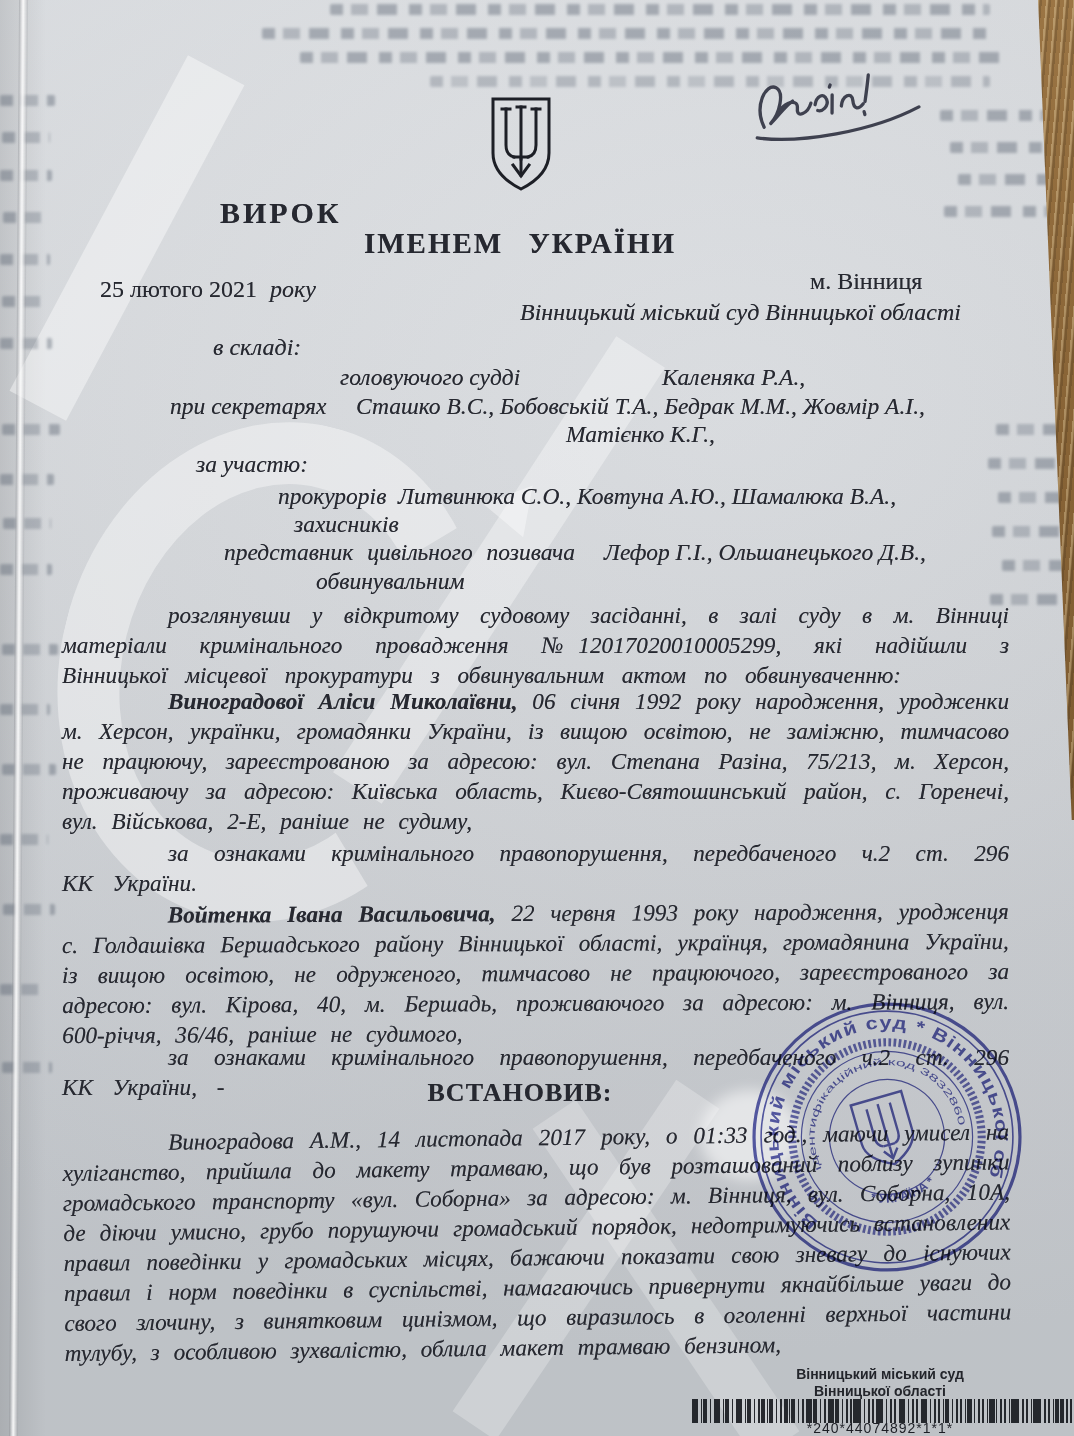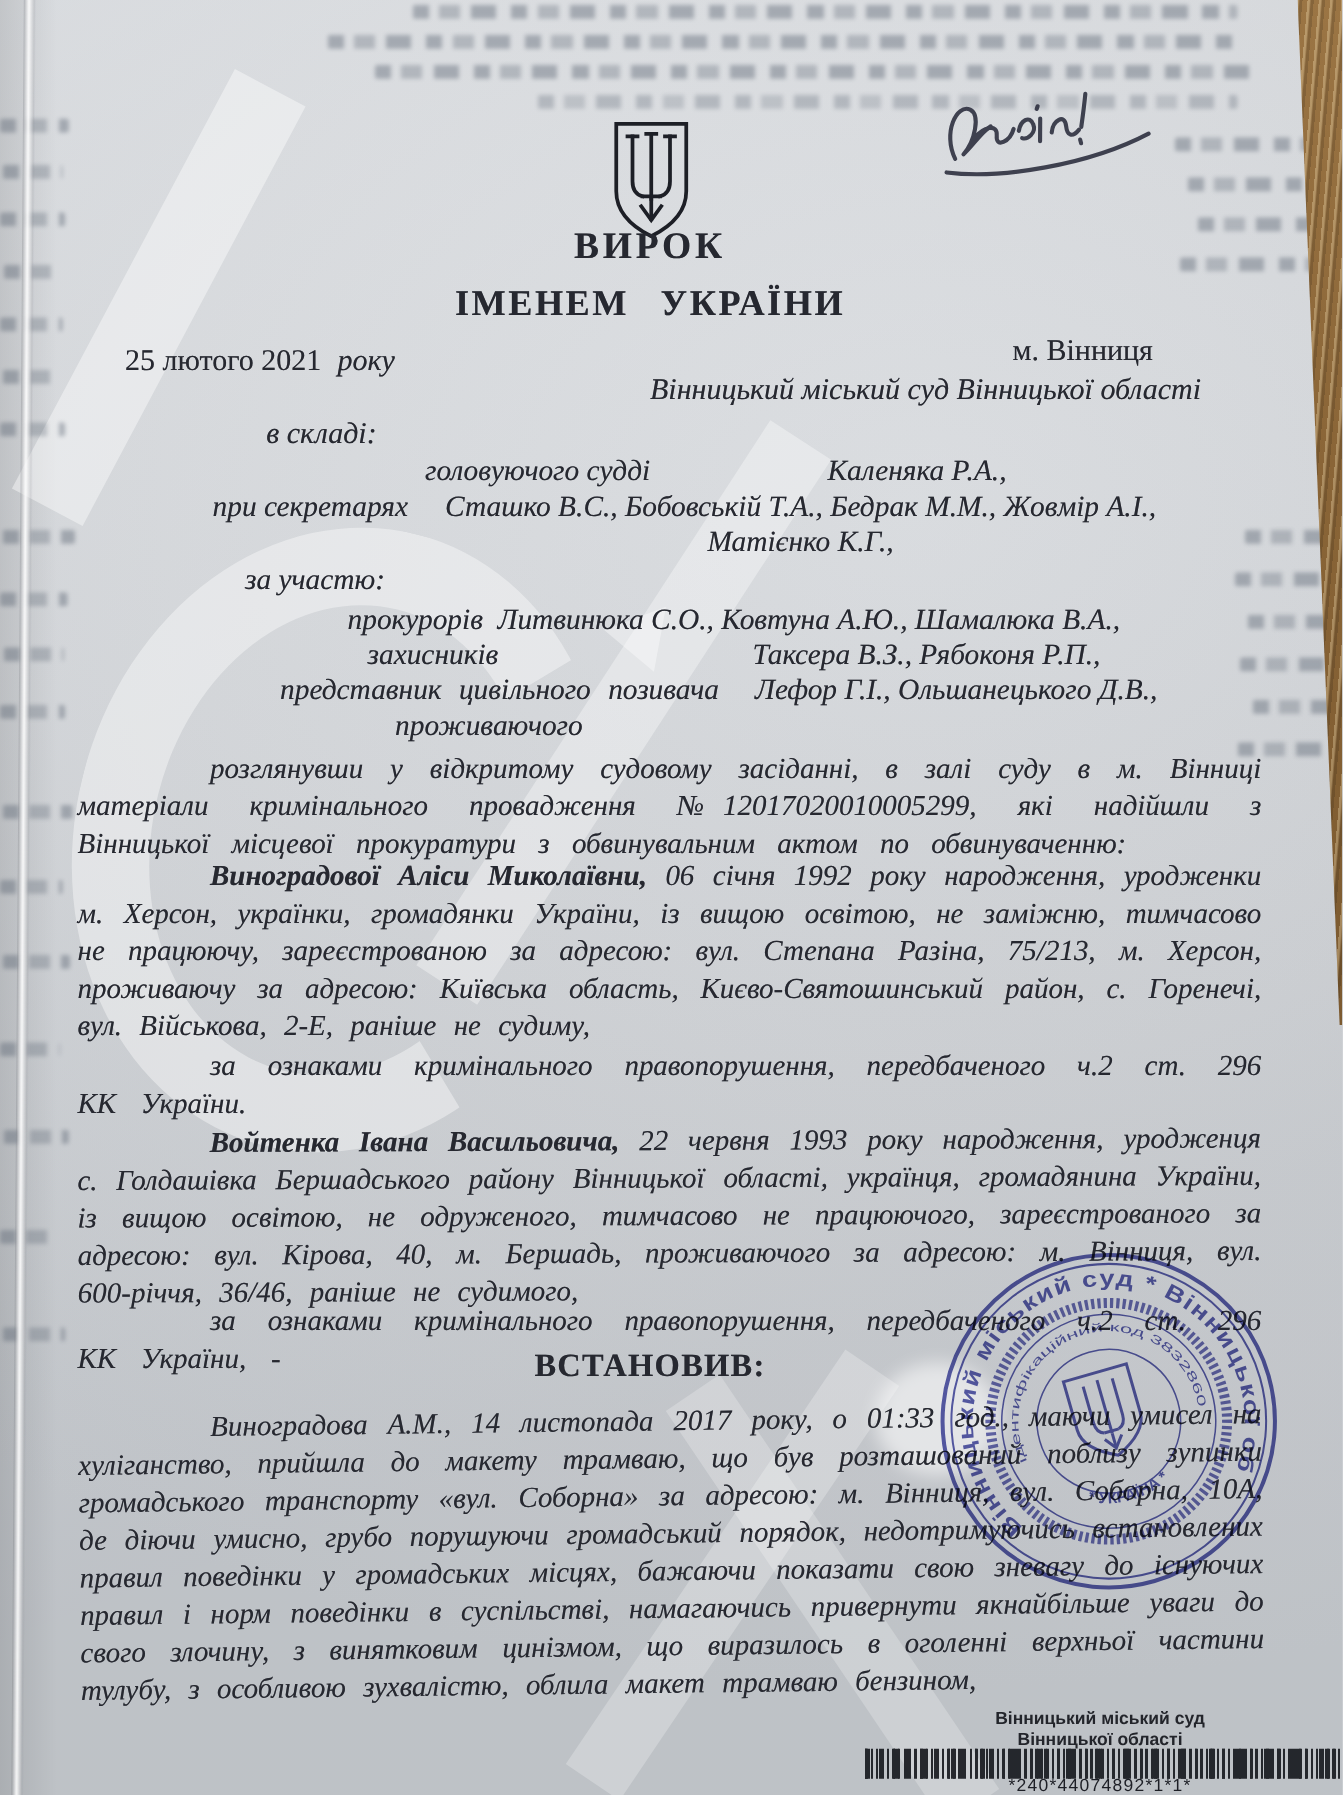--- a/index.html
+++ b/index.html
@@ -33,21 +33,21 @@
 
   
   .wm{position:absolute;background:rgba(255,255,255,.42);}
   .wm-ring{position:absolute;border:62px solid rgba(255,255,255,.40);border-right-color:transparent;border-radius:50%;}
   .wm-tri{position:absolute;width:0;height:0;border-style:solid;opacity:.45;}
   .wm-blob{position:absolute;border-radius:50%;background:rgba(255,255,255,.55);filter:blur(7px);}
 
   .case-number{left:650px;top:50px;font-size:24px;word-spacing:15px;letter-spacing:.3px;}
   .note-svg{left:748px;top:66px;transform:rotate(-6deg);}
   .emblem{left:485px;top:95px;}
-  .title1{left:220px;top:180px;width:600px;text-align:center;font-size:30px;letter-spacing:3px;}
+  .title1{left:220px;top:196px;width:600px;text-align:left;font-size:30px;letter-spacing:3px;}
   .title2{left:220px;top:227px;width:600px;text-align:center;font-size:29px;letter-spacing:2px;word-spacing:16px;}
 
   .date-line{left:100px;top:276px;font-size:24px;}
   .city{left:810px;top:268px;font-size:24px;}
   .court-name{left:520px;top:299px;font-size:24px;}
   .panel-intro{left:213px;top:334px;font-size:24px;}
   .row{font-size:23.5px;white-space:nowrap;}
 
   .main-par{position:absolute;left:62px;width:947px;margin:0;font-size:23.2px;line-height:30px;
     text-align:justify;text-indent:106px;font-style:italic;color:#262830;text-shadow:0 0 .4px rgba(38,40,48,.5);}
@@ -157,24 +157,23 @@
   <div class="abs ink it row" style="left:340px;top:364px;">головуючого судді</div>
   <div class="abs ink it row" style="left:662px;top:364px;">Каленяка Р.А.,</div>
   <div class="abs ink it row" style="left:170px;top:393px;">при секретарях</div>
   <div class="abs ink it row" style="left:356px;top:393px;">Сташко В.С., Бобовській Т.А., Бедрак М.М., Жовмір А.І.,</div>
   <div class="abs ink it row" style="left:566px;top:421px;">Матієнко К.Г.,</div>
 
   <div class="abs ink it row" style="left:196px;top:451px;">за участю:</div>
   <div class="abs ink it row" style="left:266px;top:483px;margin-left:12px;">прокурорів</div>
   <div class="abs ink it row" style="left:398px;top:483px;">Литвинюка С.О., Ковтуна А.Ю., Шамалюка В.А.,</div>
   <div class="abs ink it row" style="left:294px;top:511px;">захисників</div>
-  <div class="abs ink it row" style="left:602px;top:511px;">Таксера В.З., Рябоконя Р.П.,</div>
   <div class="abs ink it row" style="left:224px;top:539px;word-spacing:8px;">представник цивільного позивача</div>
   <div class="abs ink it row" style="left:604px;top:539px;">Лефор Г.І., Ольшанецького Д.В.,</div>
-  <div class="abs ink it row" style="left:316px;top:568px;">проживаючого</div>
+  <div class="abs ink it row" style="left:316px;top:568px;">обвинувальним</div>
 
   <p class="main-par" style="top:600px;word-spacing:12px;">розглянувши у відкритому судовому засіданні, в залі суду в м. Вінниці матеріали кримінального провадження №12017020010005299, які надійшли з Вінницької місцевої прокуратури з обвинувальним актом по обвинуваченню:</p>
 
   <p class="main-par" style="top:686px;word-spacing:8px;">
     <span class="lead">Виноградової Аліси Миколаївни,</span><span> 06 січня 1992 року народження, уродженки м. Херсон, українки, громадянки України, із вищою освітою, не заміжню, тимчасово не працюючу, зареєстрованою за адресою: вул. Степана Разіна, 75/213, м. Херсон, проживаючу за адресою: Київська область, Києво-Святошинський район, с. Горенечі, вул. Військова, 2-Е, раніше не судиму,</span>
   </p>
 
   <p class="main-par" style="top:838px;word-spacing:14px;">за ознаками кримінального правопорушення, передбаченого ч.2 ст. 296 КК України.</p>
 
   <p class="main-par" style="top:898px;word-spacing:8px;transform:rotate(-.25deg);">

